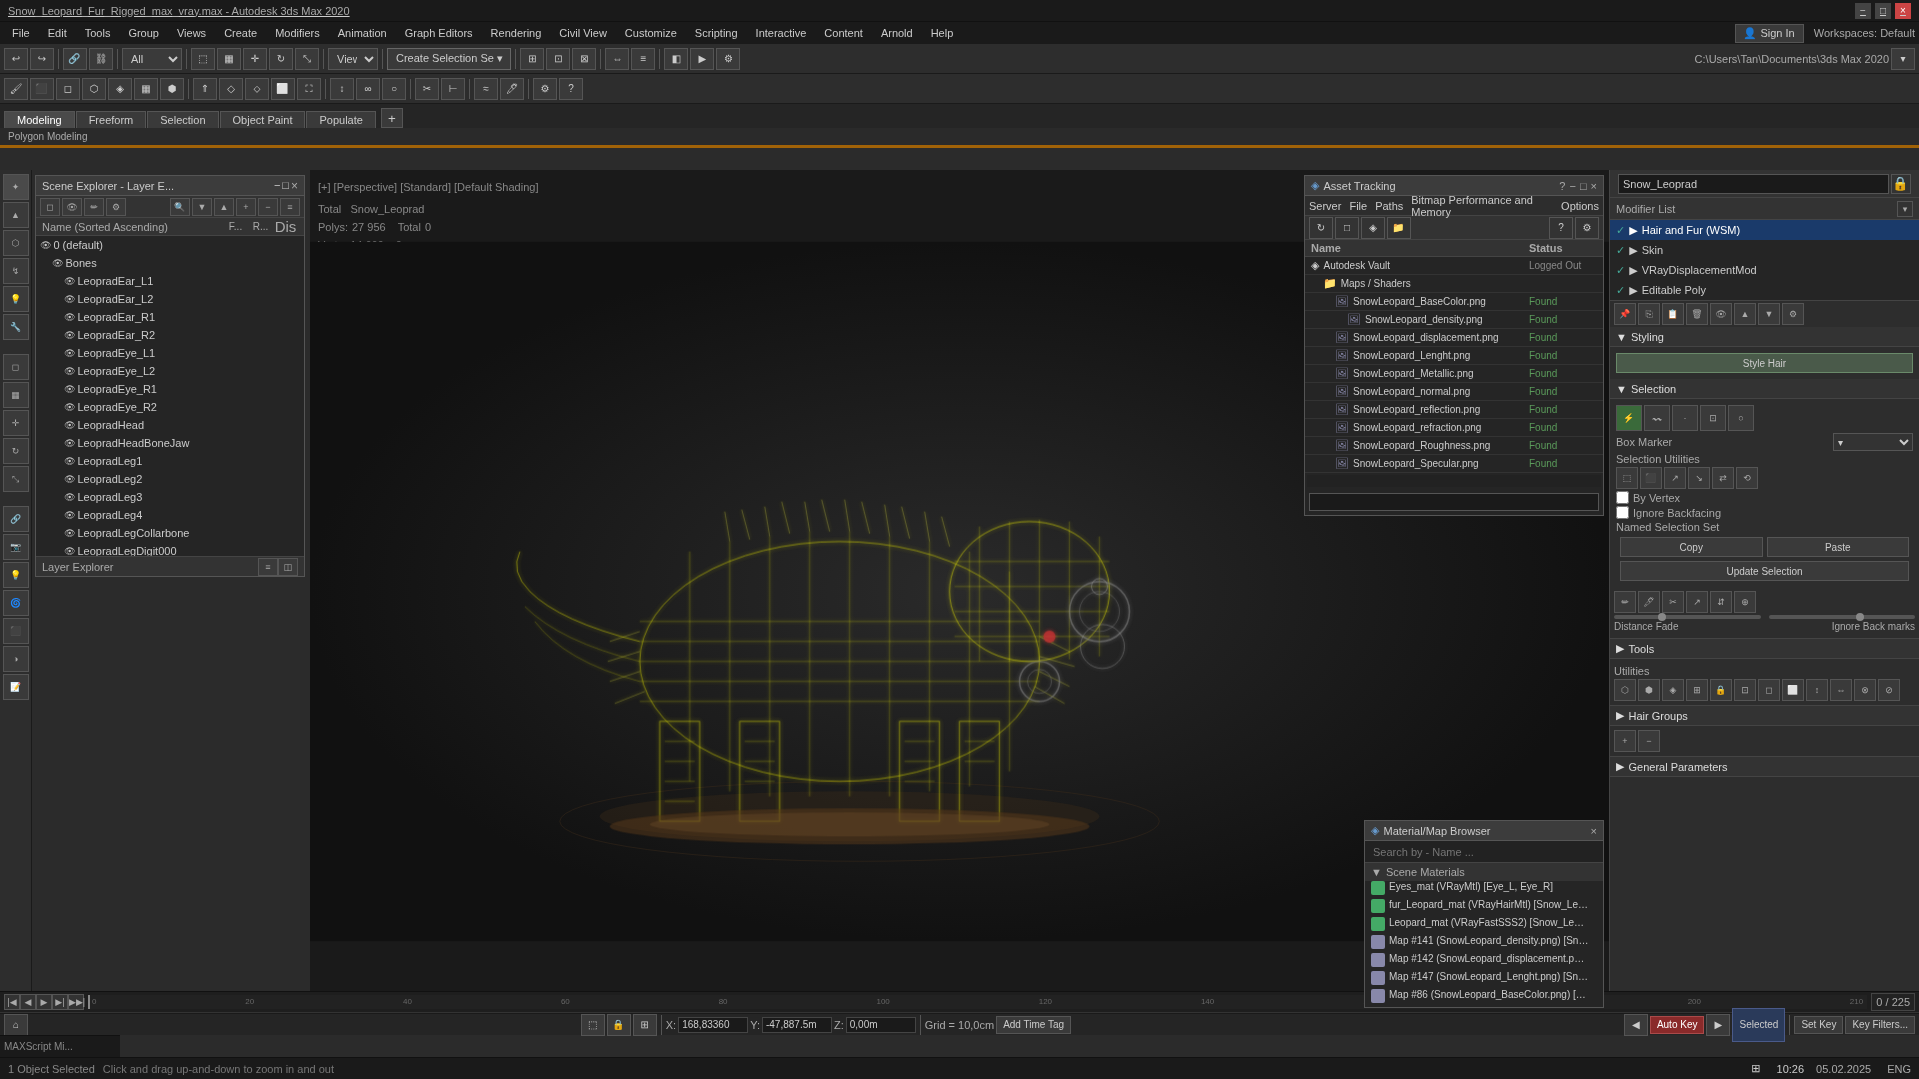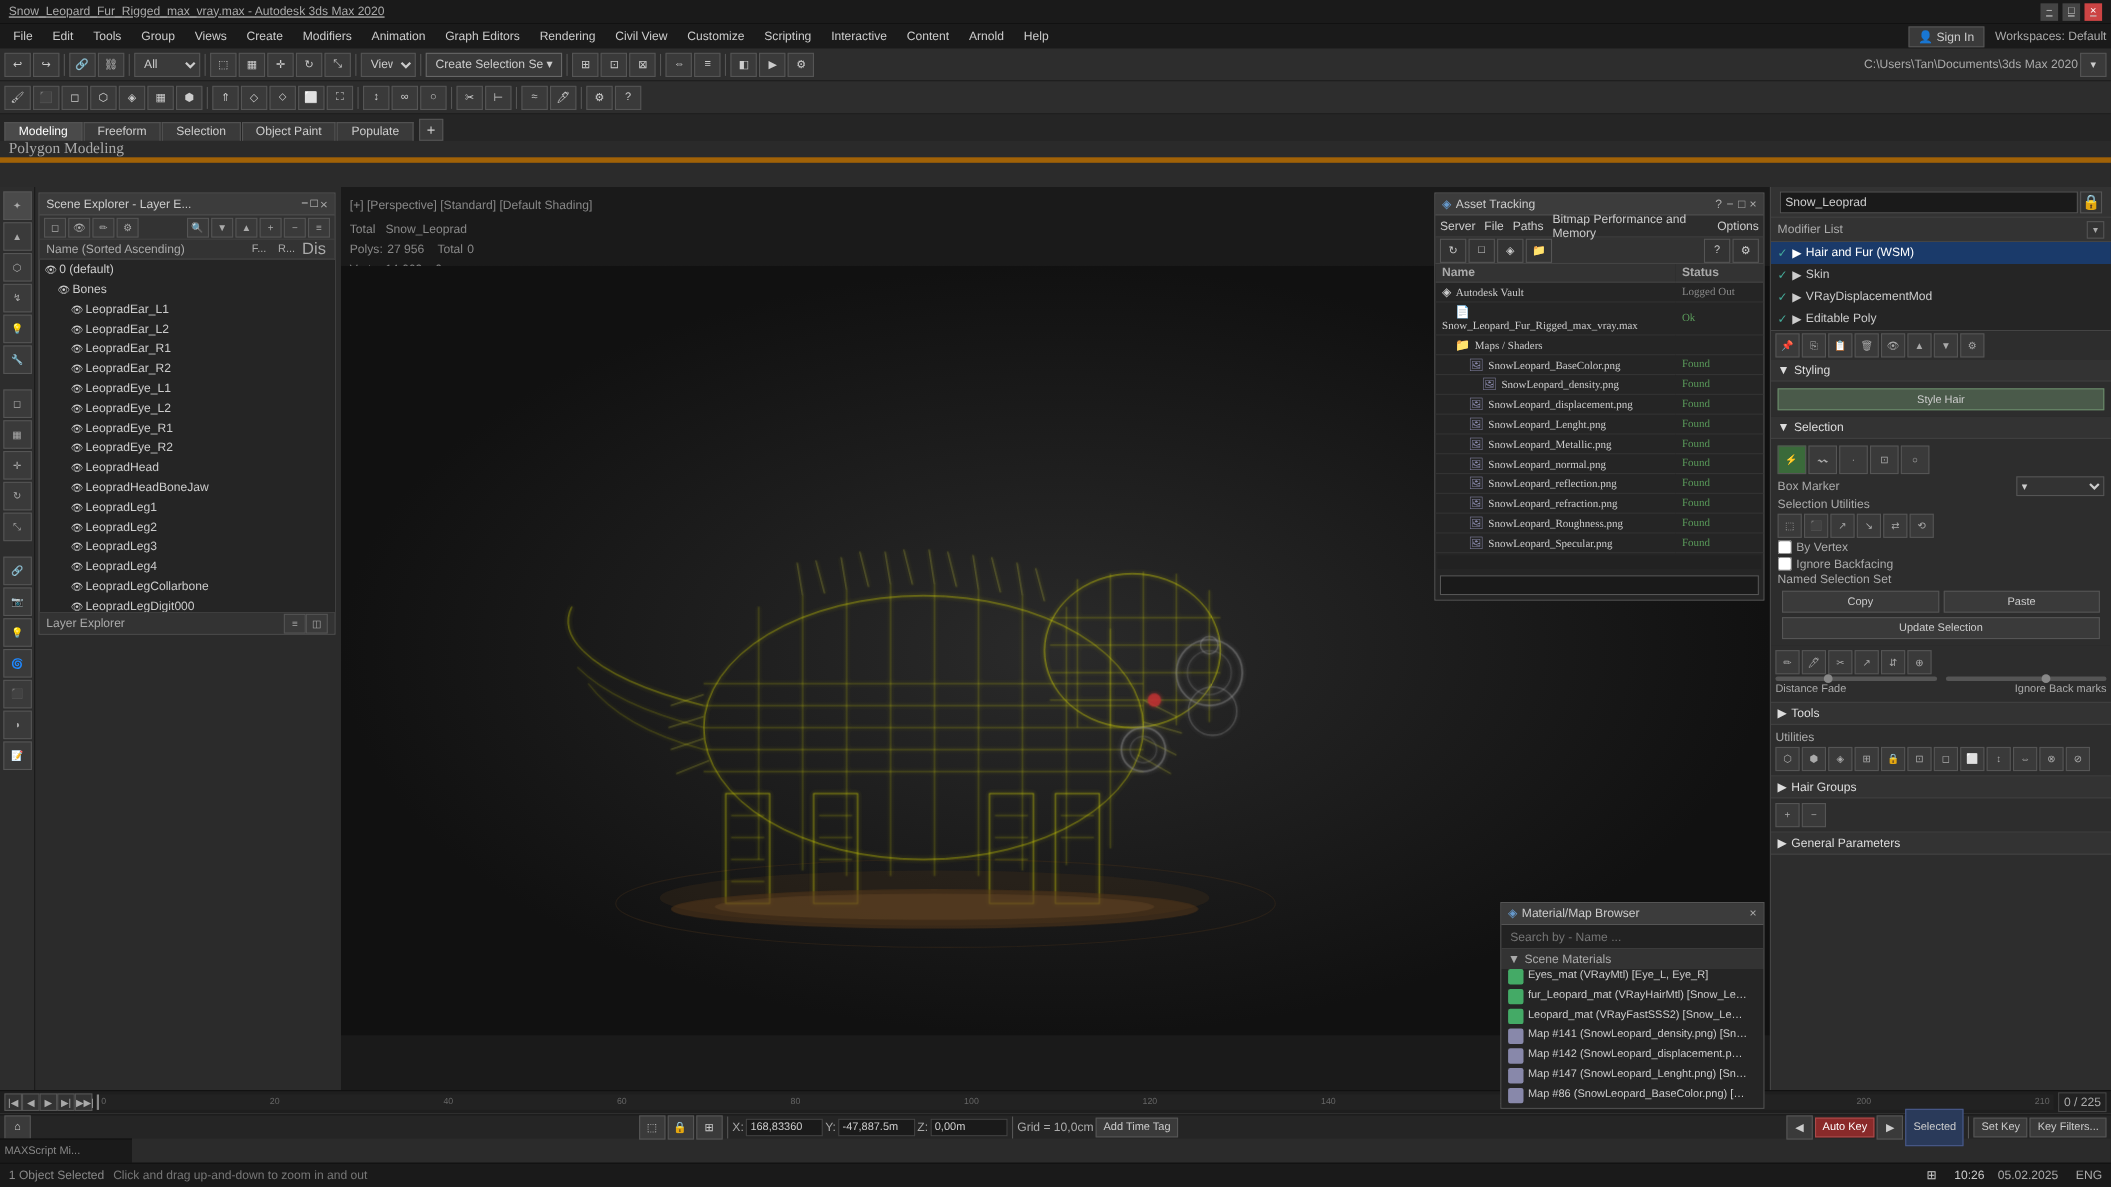--- a/index.html
+++ b/index.html
@@ -111,24 +111,23 @@
     .mode-tab.active {
       background: #4a4a4a;
       color: #fff;
     }
     .sub-mode-bar {
       height: 20px;
       background: #2a2a2a;
       display: flex;
       align-items: center;
       padding: 0 8px;
-      font-size: 14px;
+      font-size: 10px;
       color: #aaa;
-      border-bottom: 5px solid #a16207;
-      font-family: Liberation Serif, serif;
+      border-bottom: 3px solid #a16207;
     }
 
     
     .left-sidebar {
       width: 32px;
       background: #2d2d2d;
       border-right: 1px solid #1a1a1a;
       display: flex;
       flex-direction: column;
       align-items: center;
@@ -285,21 +284,20 @@
       background: #333;
       color: #aaa;
       padding: 2px 6px;
       text-align: left;
       border-bottom: 1px solid #444;
     }
     .asset-table td {
       padding: 2px 6px;
       color: #ccc;
       border-bottom: 1px solid #333;
-      font-family: Liberation Serif, serif;
     }
     .asset-scrollbar {
       height: 12px;
       background: #222;
       margin: 2px;
     }
     .asset-input {
       width: calc(100% - 8px);
       margin: 4px;
       height: 18px;
@@ -1032,24 +1030,20 @@
         <thead>
           <tr>
             <th>Name</th>
             <th style="width:80px;">Status</th>
           </tr>
         </thead>
         <tbody id="asset-table-body">
         <tr>
               <td><span style="margin-left: 0px;"><span style="margin-right: 4px;">◈</span><span style="font-size: 10px;">Autodesk Vault</span></span></td>
               <td style="font-size: 10px; color: rgb(136, 136, 136);">Logged Out</td>
-            </tr>
-            <tr>
-              <td><span style="margin-left: 12px;"><span style="margin-right: 4px;">📄</span><span style="font-size: 10px;">Snow_Leopard_Fur_Rigged_max_vray.max</span></span></td>
-              <td style="font-size: 10px; color: rgb(90, 154, 90);">Ok</td>
             </tr>
             <tr>
               <td><span style="margin-left: 12px;"><span style="margin-right: 4px;">📁</span><span style="font-size: 10px;">Maps / Shaders</span></span></td>
               <td style="font-size: 10px;"></td>
             </tr>
             <tr>
               <td><span style="margin-left: 24px;"><span style="margin-right: 4px; color: rgb(136, 136, 170);">🖼</span><span style="font-size: 10px;">SnowLeopard_BaseColor.png</span></span></td>
               <td style="font-size: 10px; color: rgb(90, 154, 90);">Found</td>
             </tr>
             <tr>

